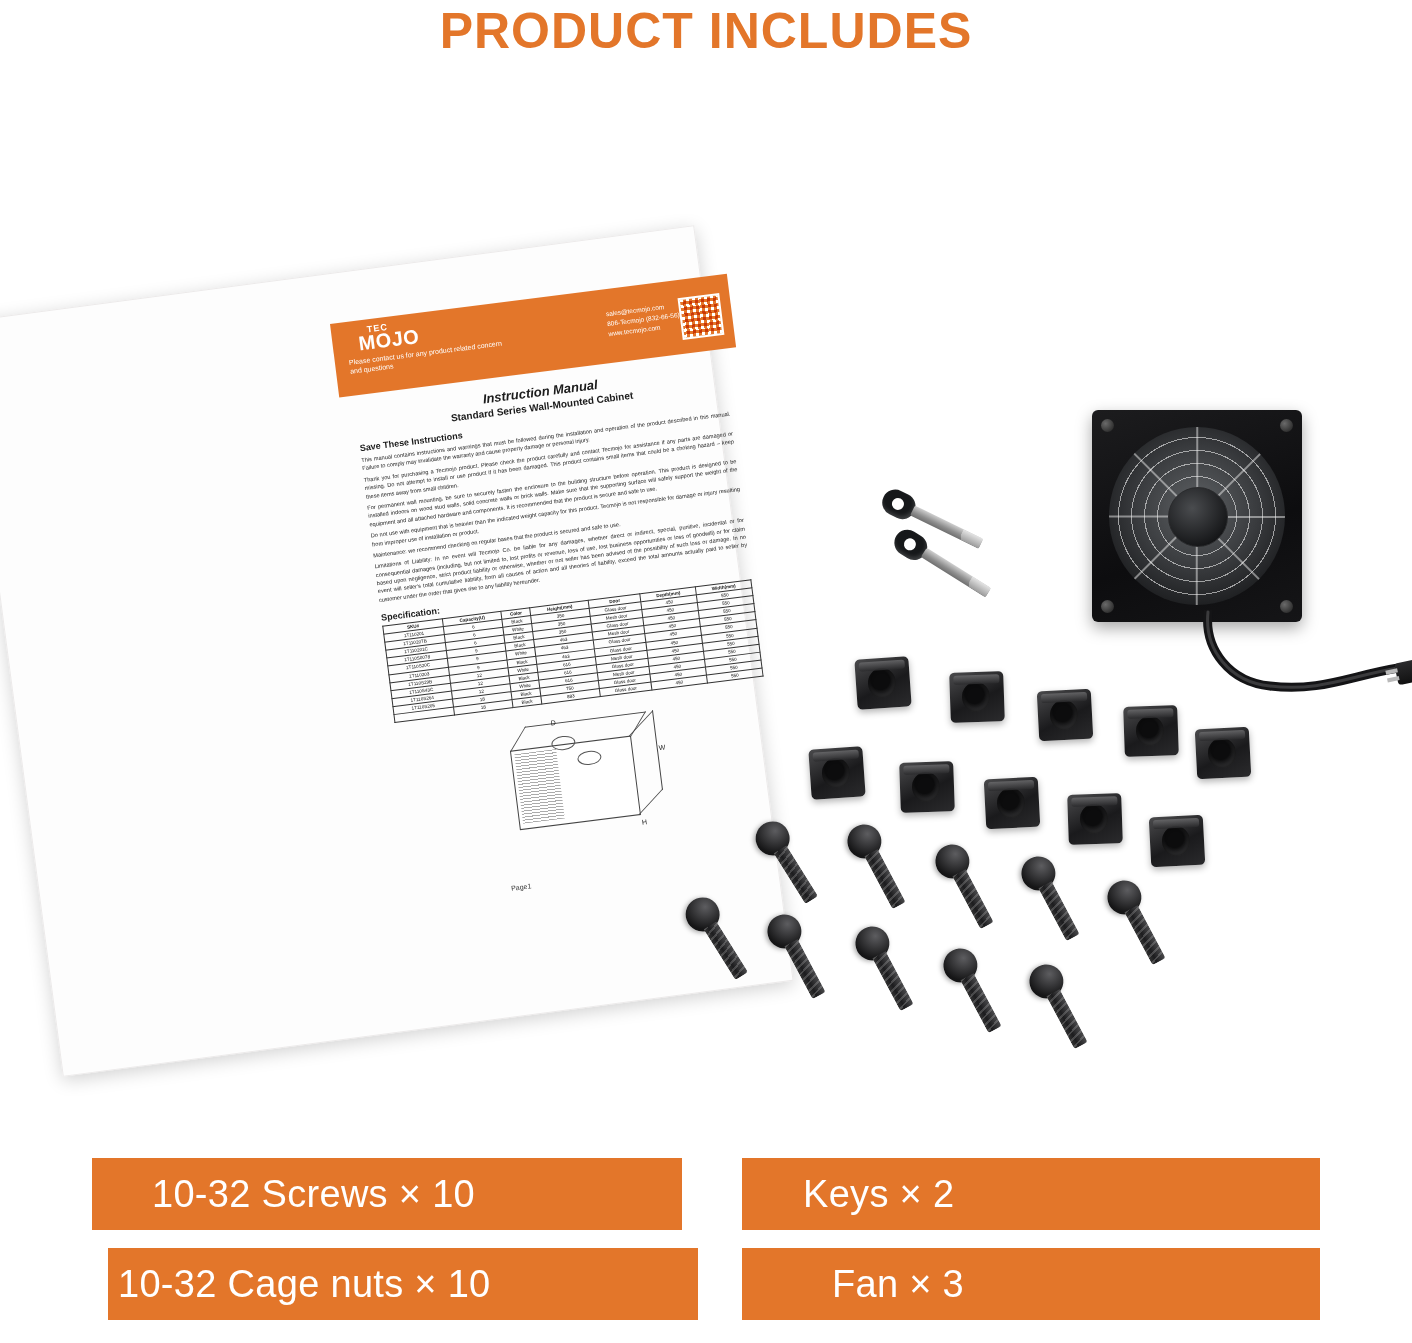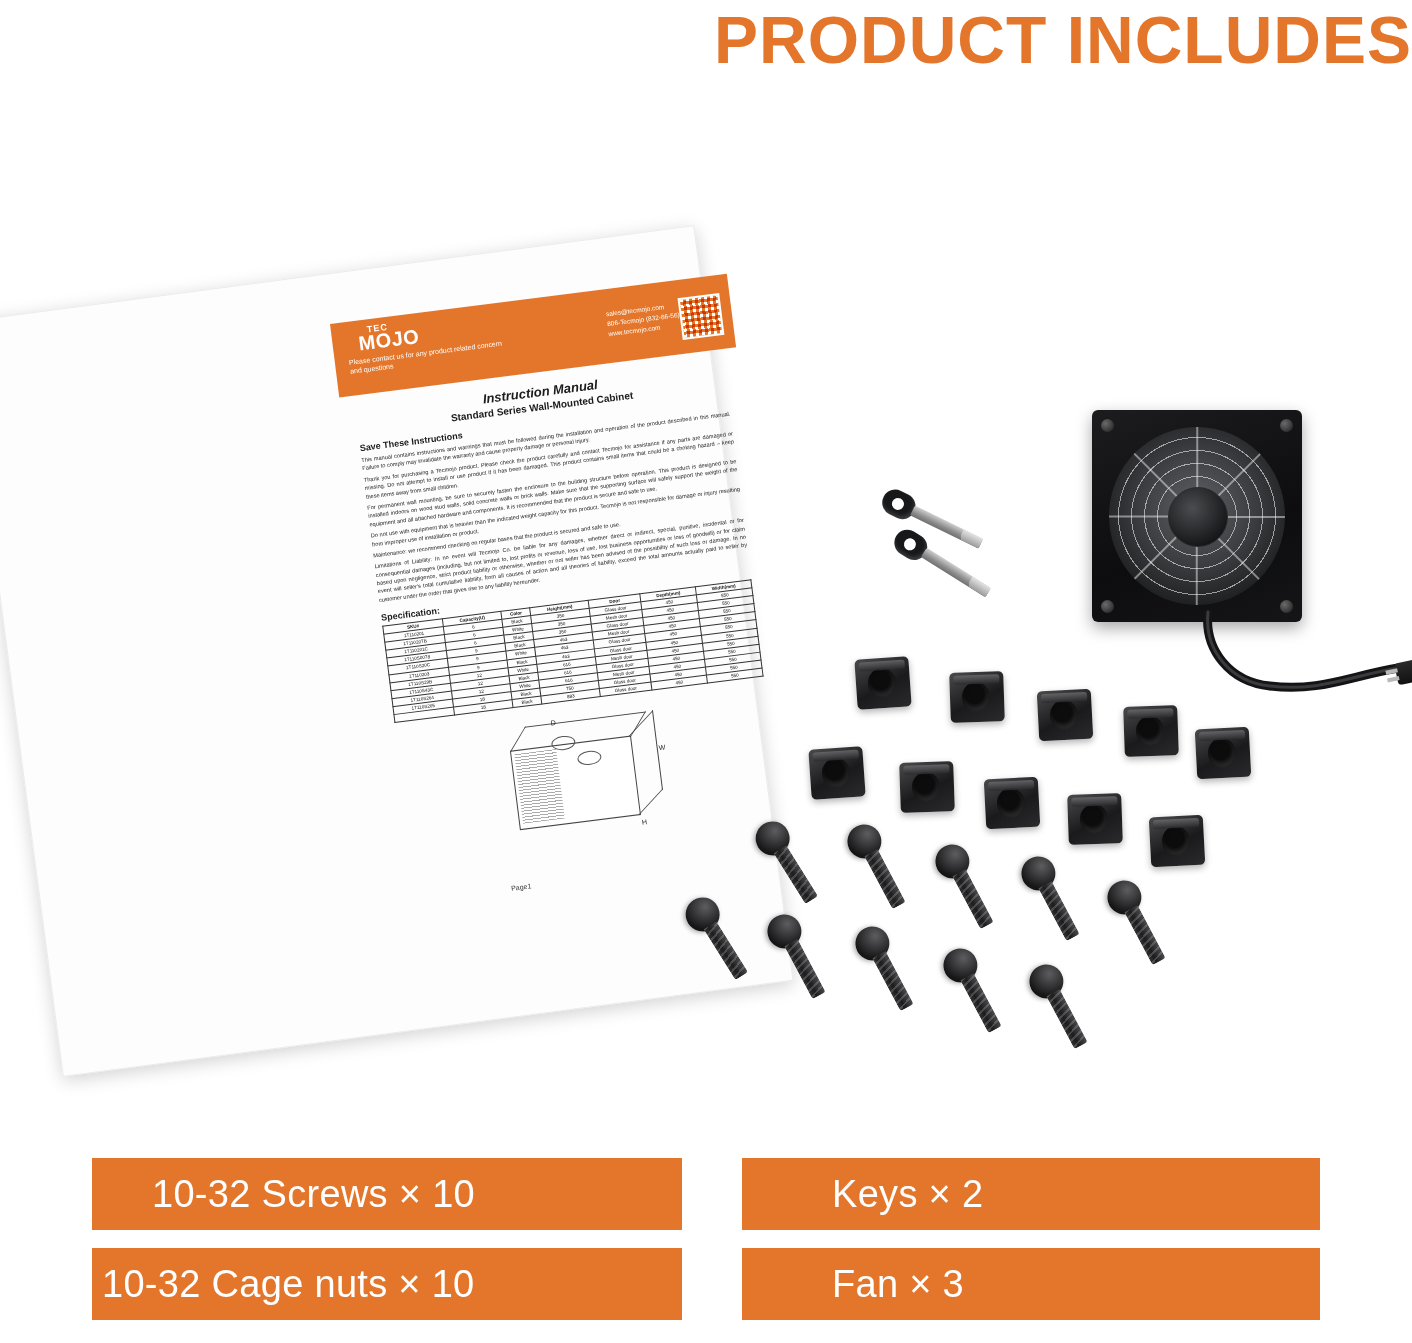--- a/index.html
+++ b/index.html
@@ -14,22 +14,22 @@
     font-family: "Liberation Sans", sans-serif;
     overflow: hidden;
   }
 
   
   .page-title {
     position: absolute;
     top: 2px;
     left: 0;
     width: 1412px;
-    text-align: right;
-    font-size: 66px;
+    text-align: center;
+    font-size: 50px;
     font-weight: bold;
     letter-spacing: 1px;
     color: #e3762a;
     font-family: "Liberation Sans", sans-serif;
   }
 
   
   .stage {
     position: absolute;
     top: 110px;
@@ -422,22 +422,22 @@
     color: #ffffff;
     display: flex;
     align-items: center;
     padding-left: 60px;
     box-sizing: border-box;
     font-size: 38px;
     letter-spacing: .3px;
     font-family: "Liberation Sans", sans-serif;
   }
   .cap-screws   { left: 92px;  top: 10px;  width: 590px; height: 72px; }
-  .cap-cagenuts { left: 92px;  top: 100px; width: 590px; height: 72px; padding-left: 10px; }
-  .cap-keys     { left: 742px; top: 10px;  width: 578px; height: 72px; padding-left: 90px; }
+  .cap-cagenuts { left: 108px;  top: 100px; width: 590px; height: 72px; padding-left: 10px; }
+  .cap-keys     { left: 742px; top: 10px;  width: 578px; height: 72px; padding-left: 61px; }
   .cap-fan      { left: 742px; top: 100px; width: 578px; height: 72px; padding-left: 90px; }
 </style>
 </head>
 <body>
 
 <div class="page-title">PRODUCT INCLUDES</div>
 
 <div class="stage">
 
   <div class="manual-sheet"></div>

